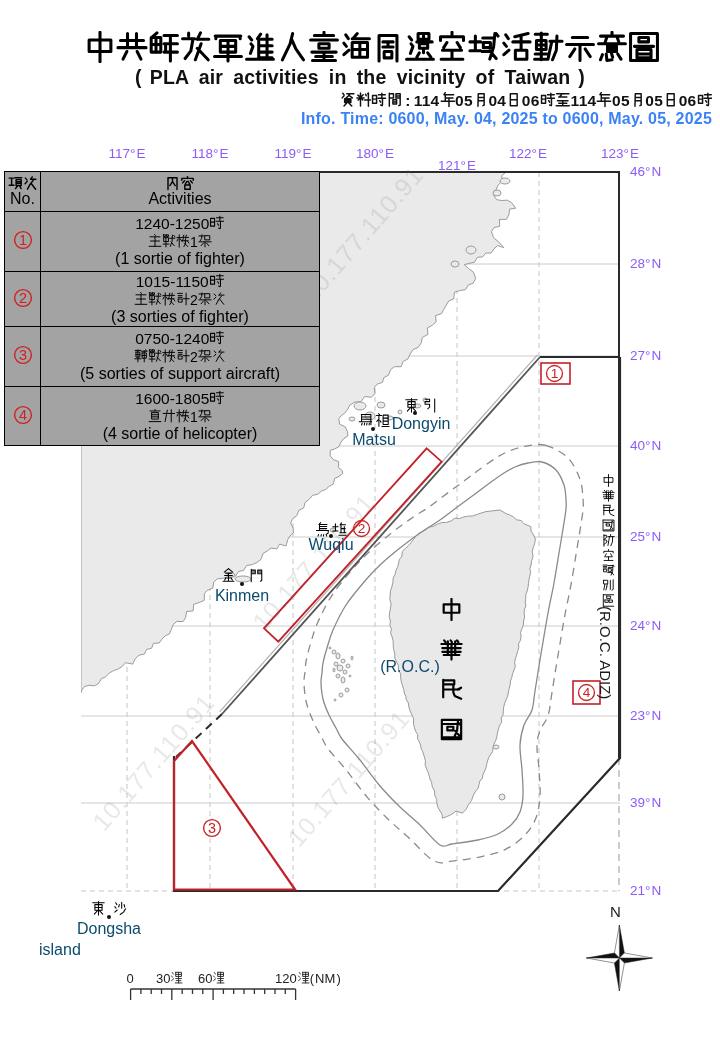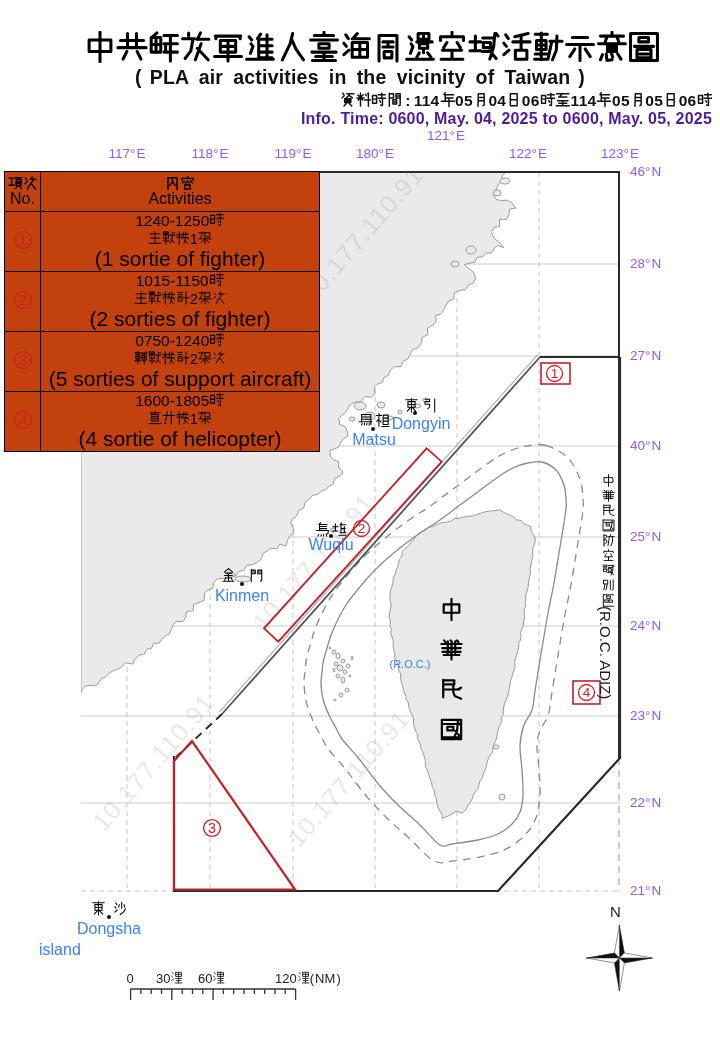--- a/index.html
+++ b/index.html
@@ -4,33 +4,33 @@
 html,body{width:720px;height:1040px;background:#fff;font-family:"Liberation Sans",sans-serif;position:relative;overflow:hidden}
 .abs{position:absolute}
 .cj{display:inline-block;width:1em;height:1em;vertical-align:-0.1em}
 .cj path{fill:none;stroke:currentColor;stroke-linecap:round;stroke-linejoin:round}
 .cjb path{stroke-width:9.5}
 .cjr path{stroke-width:7}
 .title{font-size:32px;color:#000;letter-spacing:0px;white-space:nowrap}
 .pgap{display:inline-block;width:8px}
 .subtitle{font-size:19.5px;font-weight:bold;color:#111;word-spacing:4.5px;letter-spacing:0.2px}
 .dtline{font-size:15.5px;font-weight:bold;color:#111;white-space:nowrap;letter-spacing:0.3px}
-.itline{font-size:16px;font-weight:bold;color:#4c1d95;white-space:nowrap;letter-spacing:0.2px}
+.itline{font-size:16px;font-weight:bold;color:#3b82f6;white-space:nowrap;letter-spacing:0.2px}
 .glbl{font-size:13.5px;color:#8b5cf6}
-.mlbl{font-family:"Liberation Sans";color:#3b82f6}
+.mlbl{font-family:"Liberation Sans";color:#0c4a6e}
 .dot{width:4px;height:4px;border-radius:2px;background:#111;position:absolute}
 .sclbl{font-size:13px;color:#222;white-space:nowrap}
 .rocadiz{font-size:15px;color:#1a1a1a;white-space:nowrap;transform:rotate(90deg);transform-origin:0 0;position:absolute;left:13px;top:0}
-table.acts{border-collapse:collapse;width:100%;background:#c2410c;table-layout:fixed}
+table.acts{border-collapse:collapse;width:100%;background:#a3a3a3;table-layout:fixed}
 table.acts td{border:1.4px solid #000;text-align:center;vertical-align:middle;padding:0}
 table.acts .hc{font-size:15px;font-weight:bold}
 table.acts .he{font-size:16px;margin-top:-2px}
 table.acts .r1{font-size:15.5px}
 table.acts .r2{font-size:14px;margin-top:1px}
-table.acts .r3{font-size:21px}
+table.acts .r3{font-size:16px}
 </style></head>
 <body>
 
 <div class="abs title" style="left:84px;top:31px;"><svg class="cj cjb" viewBox="0 0 100 100">
       <path d="M50,4 L50,96 M16,28 L84,28 L84,64 L16,64 L16,28"></path>
     </svg><svg class="cj cjb" viewBox="0 0 100 100">
       <path d="M36,8 L36,52 M64,8 L64,52 M14,30 L86,30 M6,52 L94,52 M34,64 L22,88 M66,64 L78,88"></path>
     </svg><svg class="cj cjb" viewBox="0 0 100 100">
       <path d="M28,6 L12,20 M10,20 L40,20 L40,66 L10,66 L10,20 M25,20 L25,66 M10,42 L40,42 M50,14 L92,14 M70,14 L70,94 M50,40 L92,40 M55,40 L55,66 M50,66 L92,66"></path>
     </svg><svg class="cj cjb" viewBox="0 0 100 100">
@@ -94,26 +94,26 @@
     </svg>06<svg class="cj cjb" viewBox="0 0 100 100">
       <path d="M10,22 L36,22 L36,72 L10,72 L10,22 M10,46 L36,46 M48,18 L92,18 M70,8 L70,40 M46,40 L94,40 M74,40 L74,82 M74,82 L72,88 L62,84 M56,56 L62,66"></path>
     </svg></div>
 
 <div class="abs itline" style="right:8px;top:110px;">Info. Time: 0600, May. 04, 2025 to 0600, May. 05, 2025</div>
 
 <div class="abs glbl" style="left:97.0px;top:146px;width:60px;text-align:center">117° E</div>
 <div class="abs glbl" style="left:180.0px;top:146px;width:60px;text-align:center">118° E</div>
 <div class="abs glbl" style="left:263.0px;top:146px;width:60px;text-align:center">119° E</div>
 <div class="abs glbl" style="left:345.0px;top:146px;width:60px;text-align:center">180° E</div>
-<div class="abs glbl" style="left:427.0px;top:128px;width:60px;">121° E</div>
+<div class="abs glbl" style="left:427.0px;top:158px;width:60px;text-align:center">121° E</div>
 <div class="abs glbl" style="left:509.0px;top:146px;width:60px;text-align:left">122° E</div>
 <div class="abs glbl" style="left:590.0px;top:146px;width:60px;text-align:center">123° E</div>
 
 <div class="abs glbl" style="left:630px;top:883px;width:60px;">21° N</div>
-<div class="abs glbl" style="left:630px;top:795px;width:60px;">22° N</div>
+<div class="abs glbl" style="left:630px;top:795px;width:60px;">39° N</div>
 <div class="abs glbl" style="left:630px;top:708px;width:60px;">23° N</div>
 <div class="abs glbl" style="left:630px;top:618px;width:60px;">24° N</div>
 <div class="abs glbl" style="left:630px;top:529px;width:60px;">25° N</div>
 <div class="abs glbl" style="left:630px;top:438px;width:60px;">40° N</div>
 <div class="abs glbl" style="left:630px;top:348px;width:60px;">27° N</div>
 <div class="abs glbl" style="left:630px;top:256px;width:60px;">28° N</div>
 <div class="abs glbl" style="left:630px;top:164px;width:60px;">46° N</div>
 <svg id="map" class="abs" style="left:0;top:0" width="720" height="1040" viewBox="0 0 720 1040">
 <defs>
       <clipPath id="mapclip">
@@ -289,21 +289,21 @@
 <div class="abs" style="left:440px;top:638px"><svg class="cj cjb" viewBox="0 0 100 100" style="width:23px;height:23px;">
       <path d="M6,26 L94,26 M34,14 L34,72 M66,14 L66,72 M10,44 L90,44 M10,60 L90,60 M16,74 L84,74 M50,26 L50,94 M18,10 L24,18 M46,10 L52,18 M74,10 L80,18"></path>
     </svg></div>
 <div class="abs" style="left:440px;top:678px"><svg class="cj cjb" viewBox="0 0 100 100" style="width:23px;height:23px;">
       <path d="M14,8 L14,84 M14,10 L62,10 M14,28 L62,28 M62,10 L62,28 M14,50 L84,50 M58,28 L58,62 M58,62 L64,78 L92,90 M76,50 L92,42"></path>
     </svg></div>
 <div class="abs" style="left:440px;top:718px"><svg class="cj cjb" viewBox="0 0 100 100" style="width:23px;height:23px;">
       <path d="M8,8 L92,8 L92,92 L8,92 L8,8 M16,26 L74,26 M32,38 L58,38 L58,54 L32,54 L32,38 M78,14 L74,56 L64,78 M66,56 L84,76 M16,84 L84,84 M80,20 L86,28"></path>
     </svg></div>
 
-<div class="abs mlbl" style="left:340px;top:658px;width:140px;text-align:center;font-size:11px">(R.O.C.)</div>
+<div class="abs mlbl" style="left:340px;top:658px;width:140px;text-align:center;font-size:16px">(R.O.C.)</div>
 
 <div class="abs" style="left:602px;top:471.0px"><svg class="cj cjr" viewBox="0 0 100 100" style="width:13px;height:13px;">
       <path d="M50,4 L50,96 M16,28 L84,28 L84,64 L16,64 L16,28"></path>
     </svg></div>
 <div class="abs" style="left:602px;top:486.0px"><svg class="cj cjr" viewBox="0 0 100 100" style="width:13px;height:13px;">
       <path d="M6,26 L94,26 M34,14 L34,72 M66,14 L66,72 M10,44 L90,44 M10,60 L90,60 M16,74 L84,74 M50,26 L50,94 M18,10 L24,18 M46,10 L52,18 M74,10 L80,18"></path>
     </svg></div>
 <div class="abs" style="left:602px;top:501.0px"><svg class="cj cjr" viewBox="0 0 100 100" style="width:13px;height:13px;">
       <path d="M14,8 L14,84 M14,10 L62,10 M14,28 L62,28 M62,10 L62,28 M14,50 L84,50 M58,28 L58,62 M58,62 L64,78 L92,90 M76,50 L92,42"></path>
     </svg></div>
@@ -420,21 +420,21 @@
                 <path d="M10,6 L24,6 L24,18 L10,18 L10,6 M32,6 L46,6 L46,18 L32,18 L32,6 M12,26 L46,26 L46,54 L12,54 L12,26 M28,26 L28,92 M8,72 L50,72 M54,30 L92,30 M74,8 L72,52 L60,88 M64,56 L88,84 M84,10 L92,20"></path>
               </svg><svg class="cj cjr" viewBox="0 0 100 100">
                 <path d="M23,6 L23,94 M6,26 L42,26 M15,36 L7,50 M31,36 L41,52 M56,8 L50,26 M74,8 L68,26 M48,24 L90,24 M52,32 L46,50 M70,32 L64,50 M44,48 L88,48 M70,50 L66,72 L56,90 M60,64 L84,90 M84,54 L92,64"></path>
               </svg><svg class="cj cjr" viewBox="0 0 100 100">
                 <path d="M12,10 L46,10 M16,26 L44,26 M16,38 L44,38 M16,50 L44,50 L44,72 L16,72 L16,50 M72,8 L72,92 M52,48 L94,48"></path>
               </svg>2<svg class="cj cjr" viewBox="0 0 100 100">
                 <path d="M6,14 L40,14 M28,6 L26,32 L16,48 M48,12 L84,12 L84,42 L48,42 L48,12 M6,56 L94,56 M50,56 L50,92 M40,64 L22,84 M60,64 L78,84"></path>
               </svg><svg class="cj cjr" viewBox="0 0 100 100">
                 <path d="M16,14 L26,26 M28,36 L14,52 M62,6 L50,22 M50,22 L86,22 M70,26 L46,58 M46,58 L30,88 M56,52 L84,88"></path>
               </svg></div>
-            <div class="r3">(2 sorties of fighter)</div>
+            <div class="r3">(3 sorties of fighter)</div>
           </td>
         </tr>
         <tr style="height:60px">
           <td><svg viewBox="0 0 100 100" style="width:20px;height:20px;vertical-align:-0.12em">
               <circle cx="50" cy="50" r="42" fill="none" stroke="#c22" stroke-width="7"></circle>
               <text x="50" y="76" font-family="Liberation Sans" font-size="72" fill="#c22" text-anchor="middle">3</text>
             </svg></td>
           <td>
             <div class="r1">0750-1240<svg class="cj cjr" viewBox="0 0 100 100">
                 <path d="M10,22 L36,22 L36,72 L10,72 L10,22 M10,46 L36,46 M48,18 L92,18 M70,8 L70,40 M46,40 L94,40 M74,40 L74,82 M74,82 L72,88 L62,84 M56,56 L62,66"></path>

